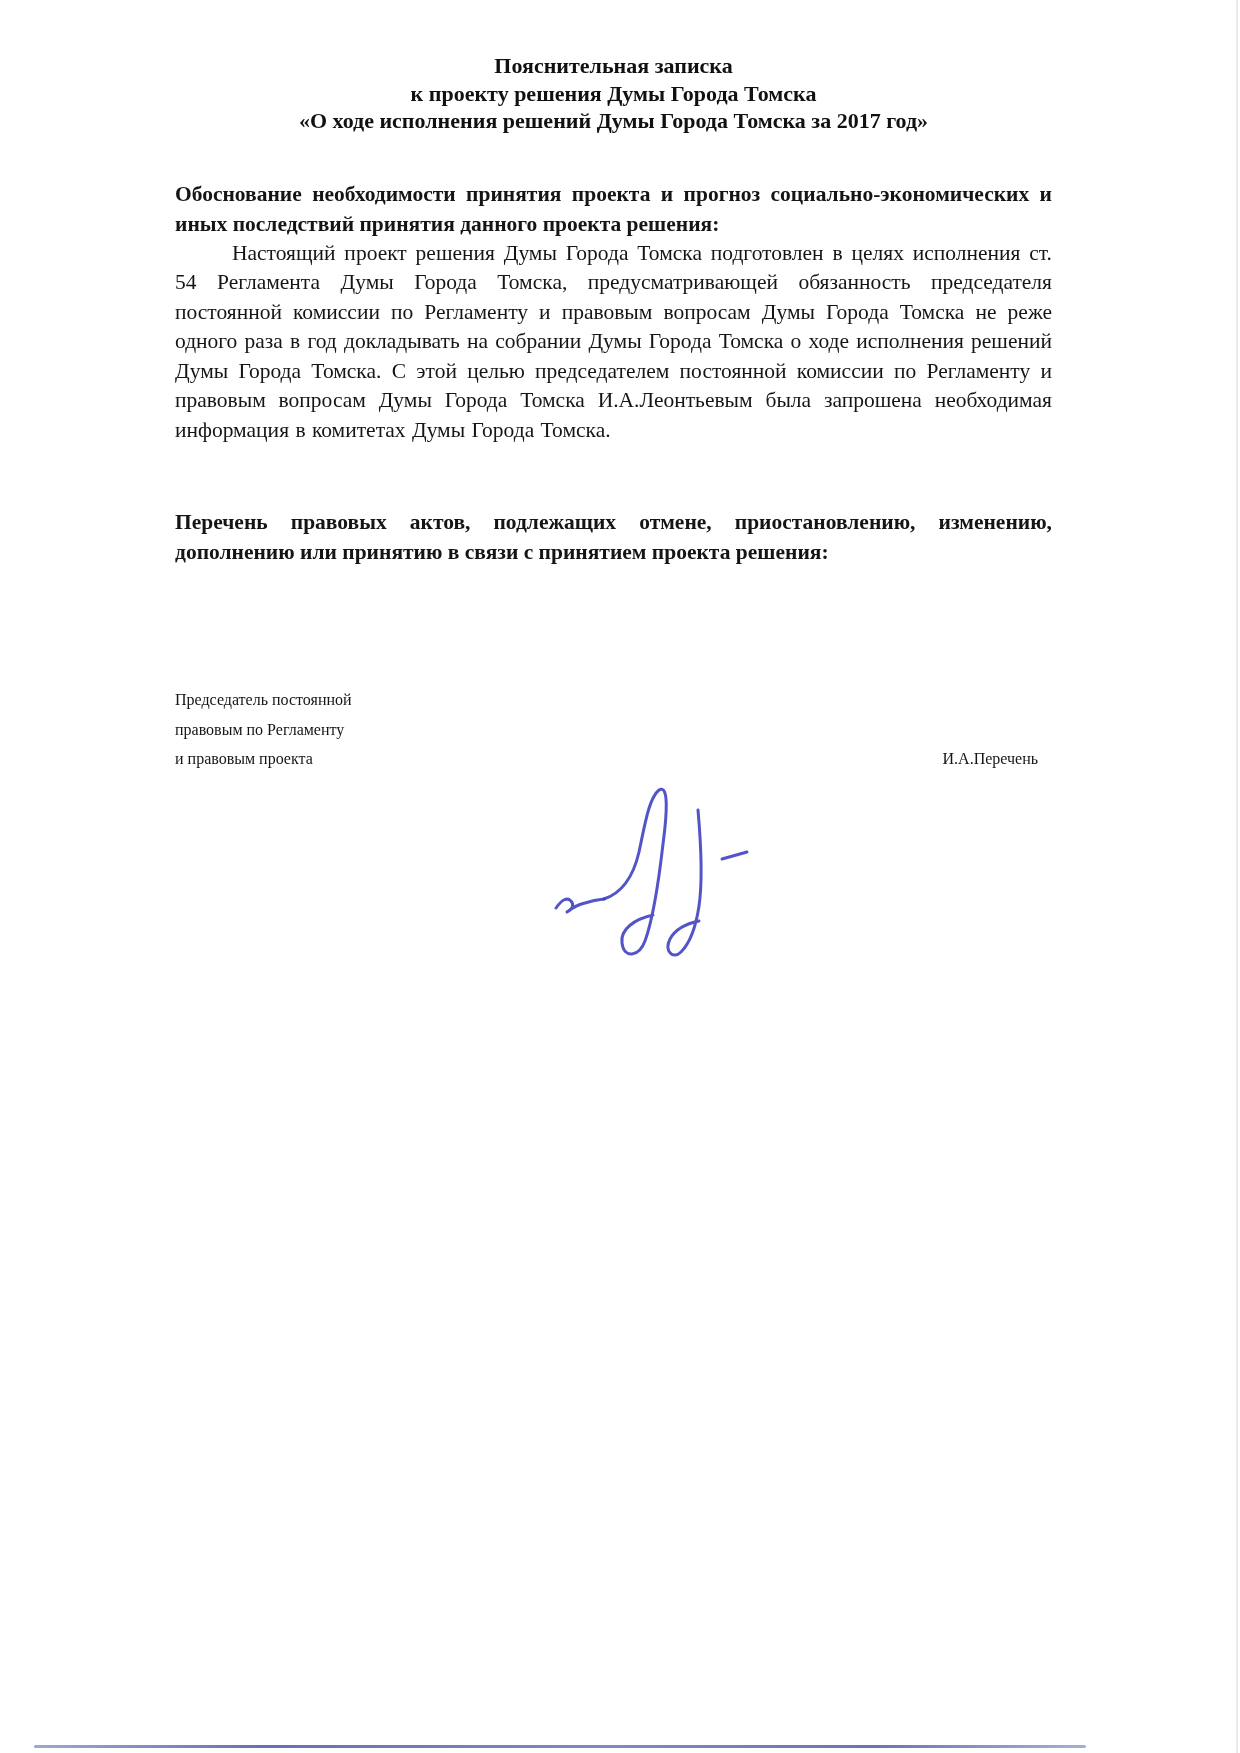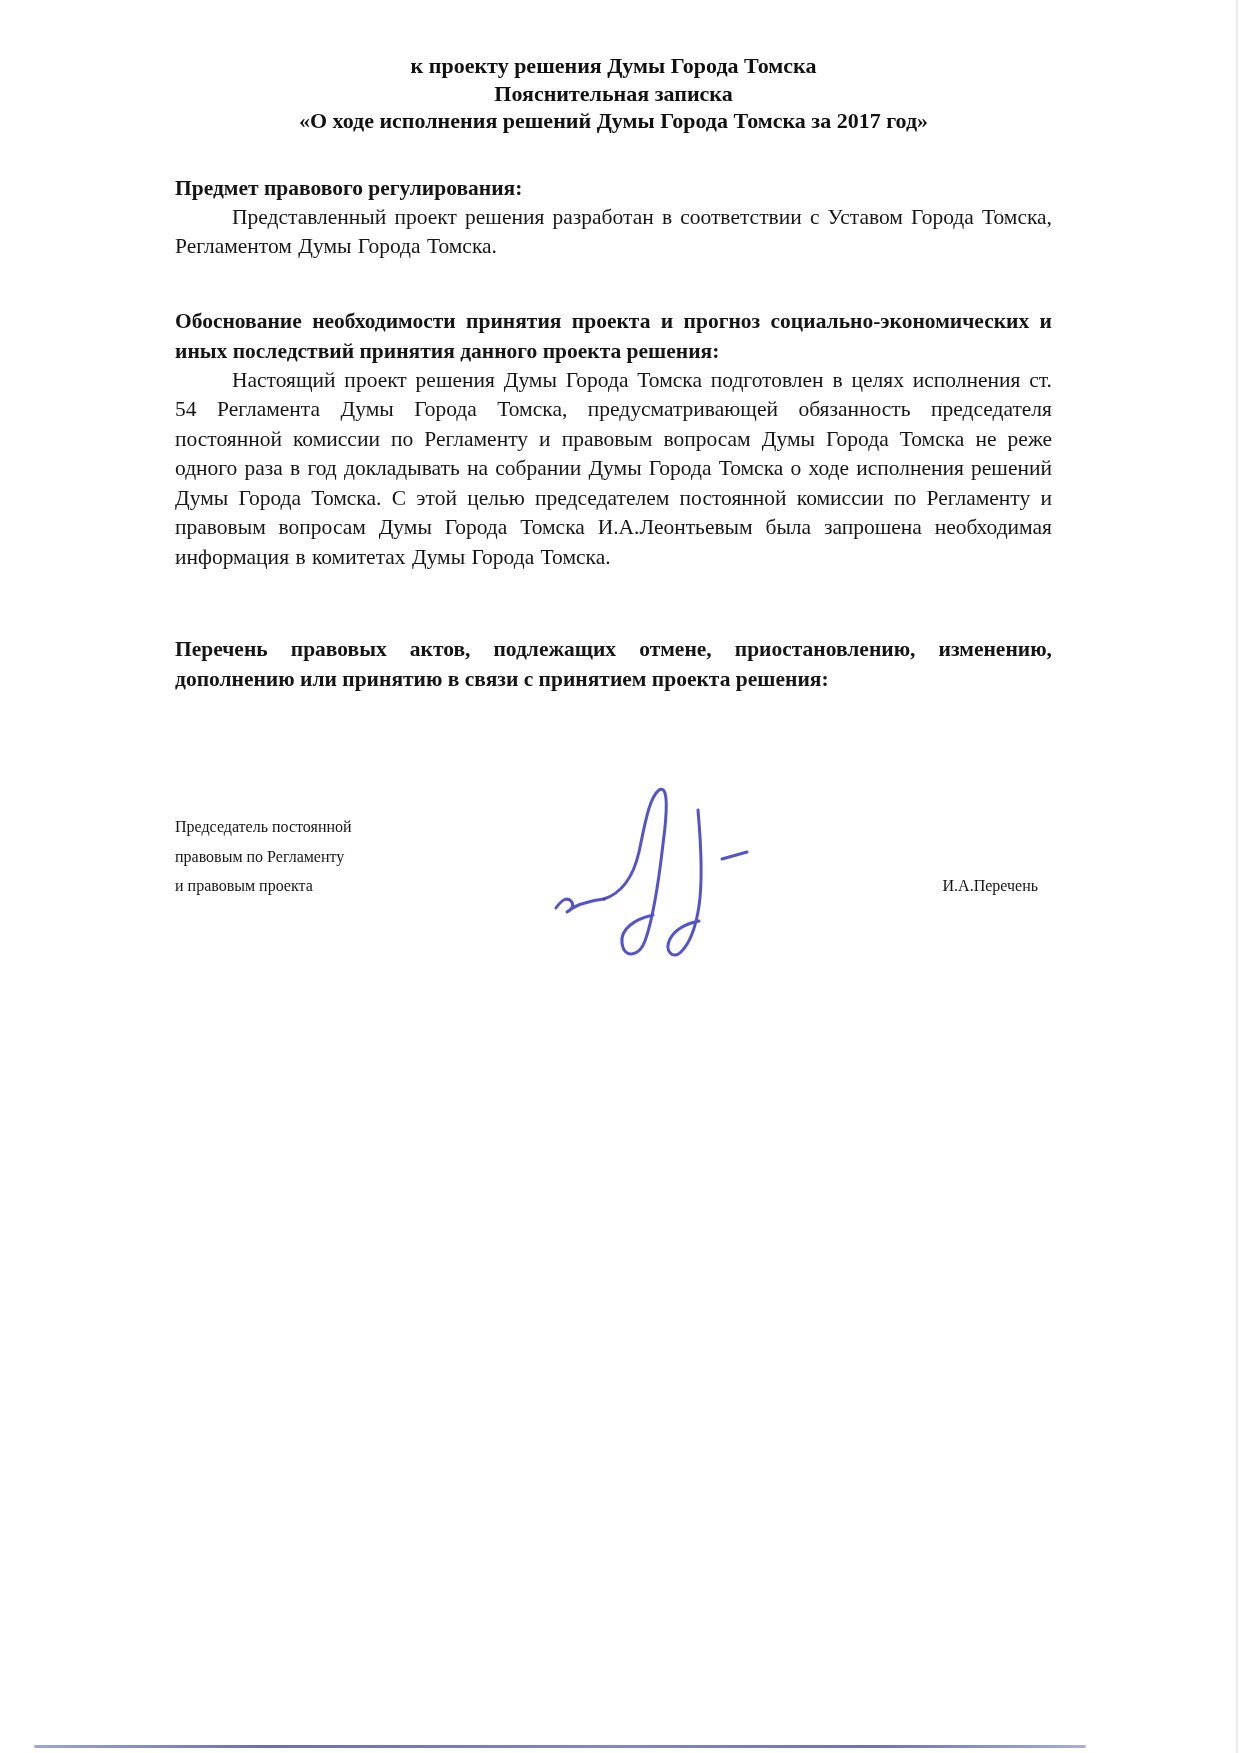--- a/index.html
+++ b/index.html
@@ -94,29 +94,25 @@
     opacity: 0.55;
   }
 </style>
 </head>
 <body>
 
 <div class="page">
   <div class="content">
 
     <div class="doc-title">
+      <div>Пояснительная записка</div>
       <div>к проекту решения Думы Города Томска</div>
-      <div>Пояснительная записка</div>
       <div>«О ходе исполнения решений Думы Города Томска за 2017 год»</div>
     </div>
 
-    <div class="section sec-1">
-      <p class="section-heading">Предмет правового регулирования:</p>
-      <p class="section-body">Представленный проект решения разработан в соответствии с Уставом Города Томска, Регламентом Думы Города Томска.</p>
-    </div>
 
     <div class="section sec-2">
       <p class="section-heading">Обоснование необходимости принятия проекта и прогноз социально-экономических и иных последствий принятия данного проекта решения:</p>
       <p class="section-body">Настоящий проект решения Думы Города Томска подготовлен в целях исполнения ст. 54 Регламента Думы Города Томска, предусматривающей обязанность председателя постоянной комиссии по Регламенту и правовым вопросам Думы Города Томска не реже одного раза в год докладывать на собрании Думы Города Томска о ходе исполнения решений Думы Города Томска. С этой целью председателем постоянной комиссии по Регламенту и правовым вопросам Думы Города Томска И.А.Леонтьевым была запрошена необходимая информация в комитетах Думы Города Томска.</p>
     </div>
 
     <div class="section sec-3">
       <p class="section-heading">Перечень правовых актов, подлежащих отмене, приостановлению, изменению, дополнению или принятию в связи с принятием проекта решения:</p>
     </div>
 

